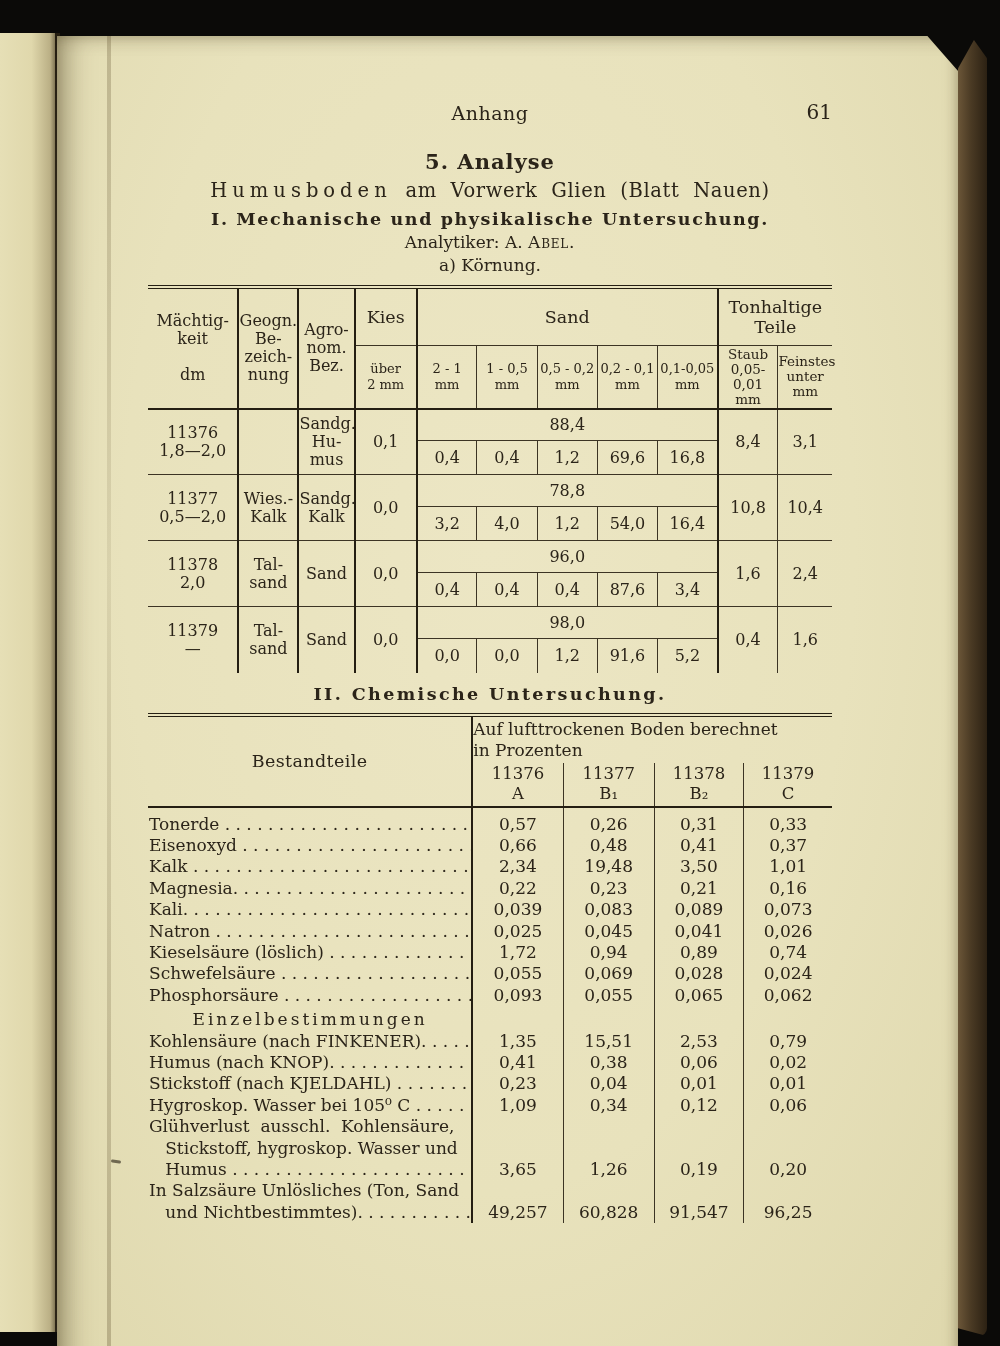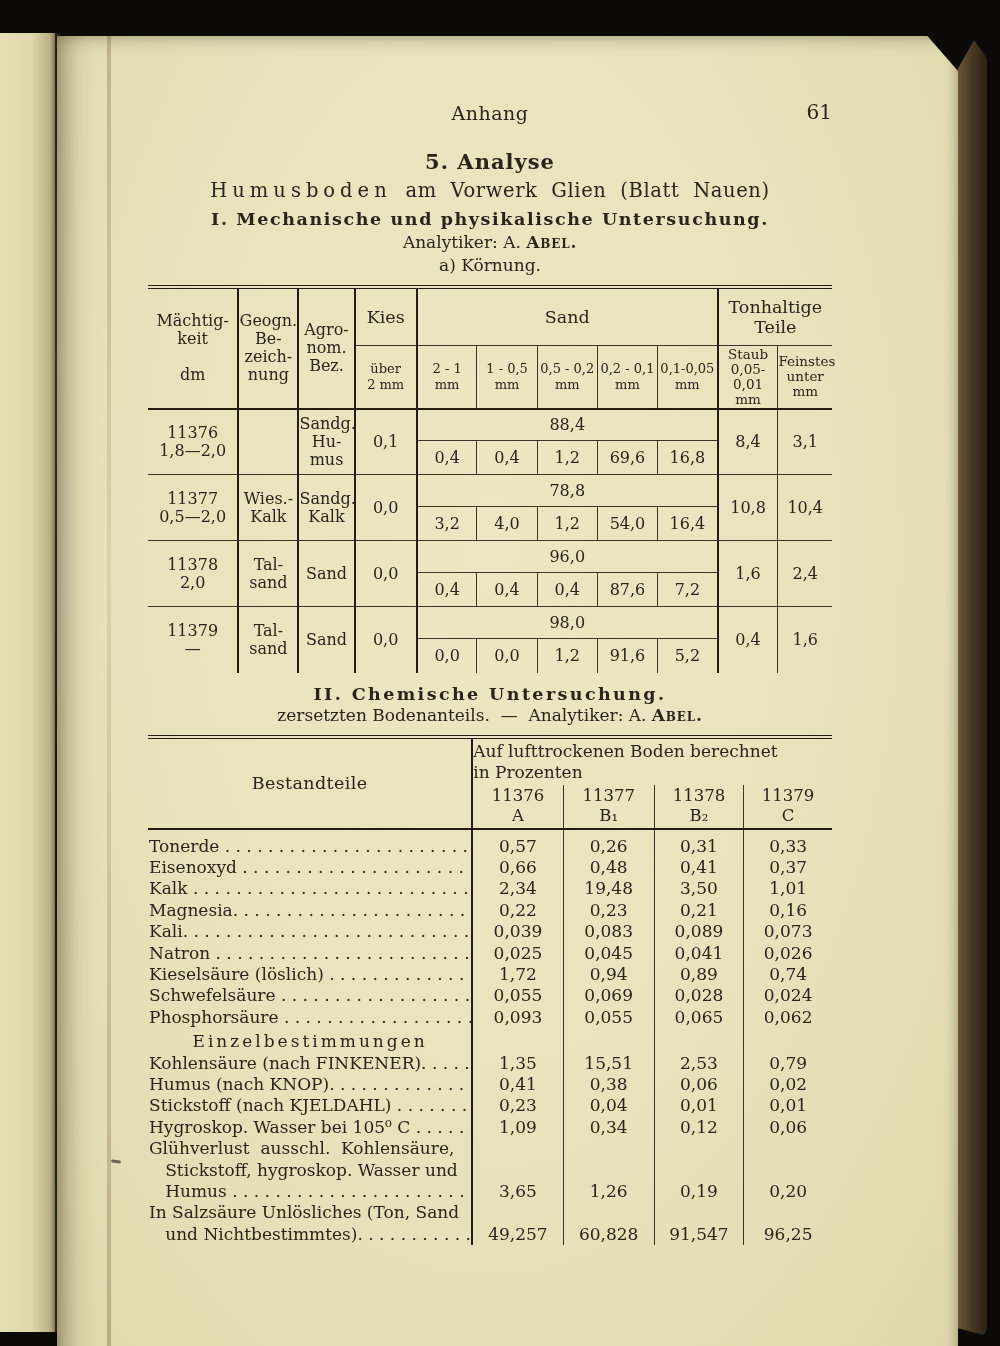--- a/index.html
+++ b/index.html
@@ -57,21 +57,21 @@
   .content{position:relative;margin-left:91px;width:684px;padding-top:66px;}
   .running-head{position:relative;height:24px;font-size:19px;}
   .running-title{position:absolute;left:0;right:0;text-align:center;letter-spacing:.5px;}
   .pagenum{position:absolute;right:0;top:-2px;font-size:20px;}
   .title{margin-top:23px;text-align:center;font-size:21px;font-weight:700;letter-spacing:1px;}
   .subtitle{margin-top:5px;text-align:center;font-size:19.5px;}
   .subtitle .sp{letter-spacing:5px;}
   .subtitle .rest{letter-spacing:.6px;word-spacing:7px;}
   .part-heading{margin-top:7px;text-align:center;font-size:17.5px;font-weight:700;letter-spacing:1.6px;}
   .centerline{margin-top:3px;text-align:center;font-size:17px;}
-  .sc{font-variant:small-caps;letter-spacing:.8px;font-weight:bold;}
+  .sc{font-variant:small-caps;letter-spacing:.8px;}
   .pre{white-space:pre;}
   
   .dblrule{height:4px;border-top:1.6px solid #251f13;border-bottom:1.6px solid #251f13;}
   
   .tbl-wrap{margin-top:10px;}
   table{width:100%;border-collapse:collapse;table-layout:fixed;color:#2b2419;}
   .t1 th,.t1 td{font-weight:400;text-align:center;vertical-align:middle;white-space:pre-line;line-height:18px;padding:1px 0;}
   .t1 thead{border-bottom:2.6px solid #241e12;}
   .t1 .c{font-size:16px;}
   .t1 .big{font-size:17.5px;line-height:20px;}
@@ -235,21 +235,21 @@
             <td rowspan="2" class="c hv">0,0</td>
             <td colspan="5" class="c hv total">96,0</td>
             <td rowspan="2" class="c hv">1,6</td>
             <td rowspan="2" class="c tv">2,4</td>
           </tr>
           <tr class="rb">
             <td class="c hv">0,4</td>
             <td class="c tv">0,4</td>
             <td class="c tv">0,4</td>
             <td class="c tv">87,6</td>
-            <td class="c tv">7,2</td>
+            <td class="c tv">3,4</td>
           </tr>
           <tr class="rt">
             <td rowspan="2" class="c">11379
 —</td>
             <td rowspan="2" class="c hv">Tal-
 sand</td>
             <td rowspan="2" class="c hv">Sand</td>
             <td rowspan="2" class="c hv">0,0</td>
             <td colspan="5" class="c hv total">98,0</td>
             <td rowspan="2" class="c hv">0,4</td>
@@ -261,21 +261,20 @@
             <td class="c tv">1,2</td>
             <td class="c tv">91,6</td>
             <td class="c tv">5,2</td>
           </tr>
         </tbody>
       </table>
     </div>
 
     <div class="part2-block">
       <div class="part-heading" style="letter-spacing:2.4px;">II. Chemische Untersuchung.</div>
-      <div class="centerline pre"><span>zersetzten Bodenanteils.  —  Analytiker: A. </span><span class="sc">Abel.</span></div>
     </div>
 
     <div class="tbl-wrap" style="margin-top:9px;">
       <div class="dblrule"></div>
       <table class="t2">
         <colgroup>
           <col style="width:47.4%">
             <col style="width:13.3%">
             <col style="width:13.3%">
             <col style="width:13.1%">

